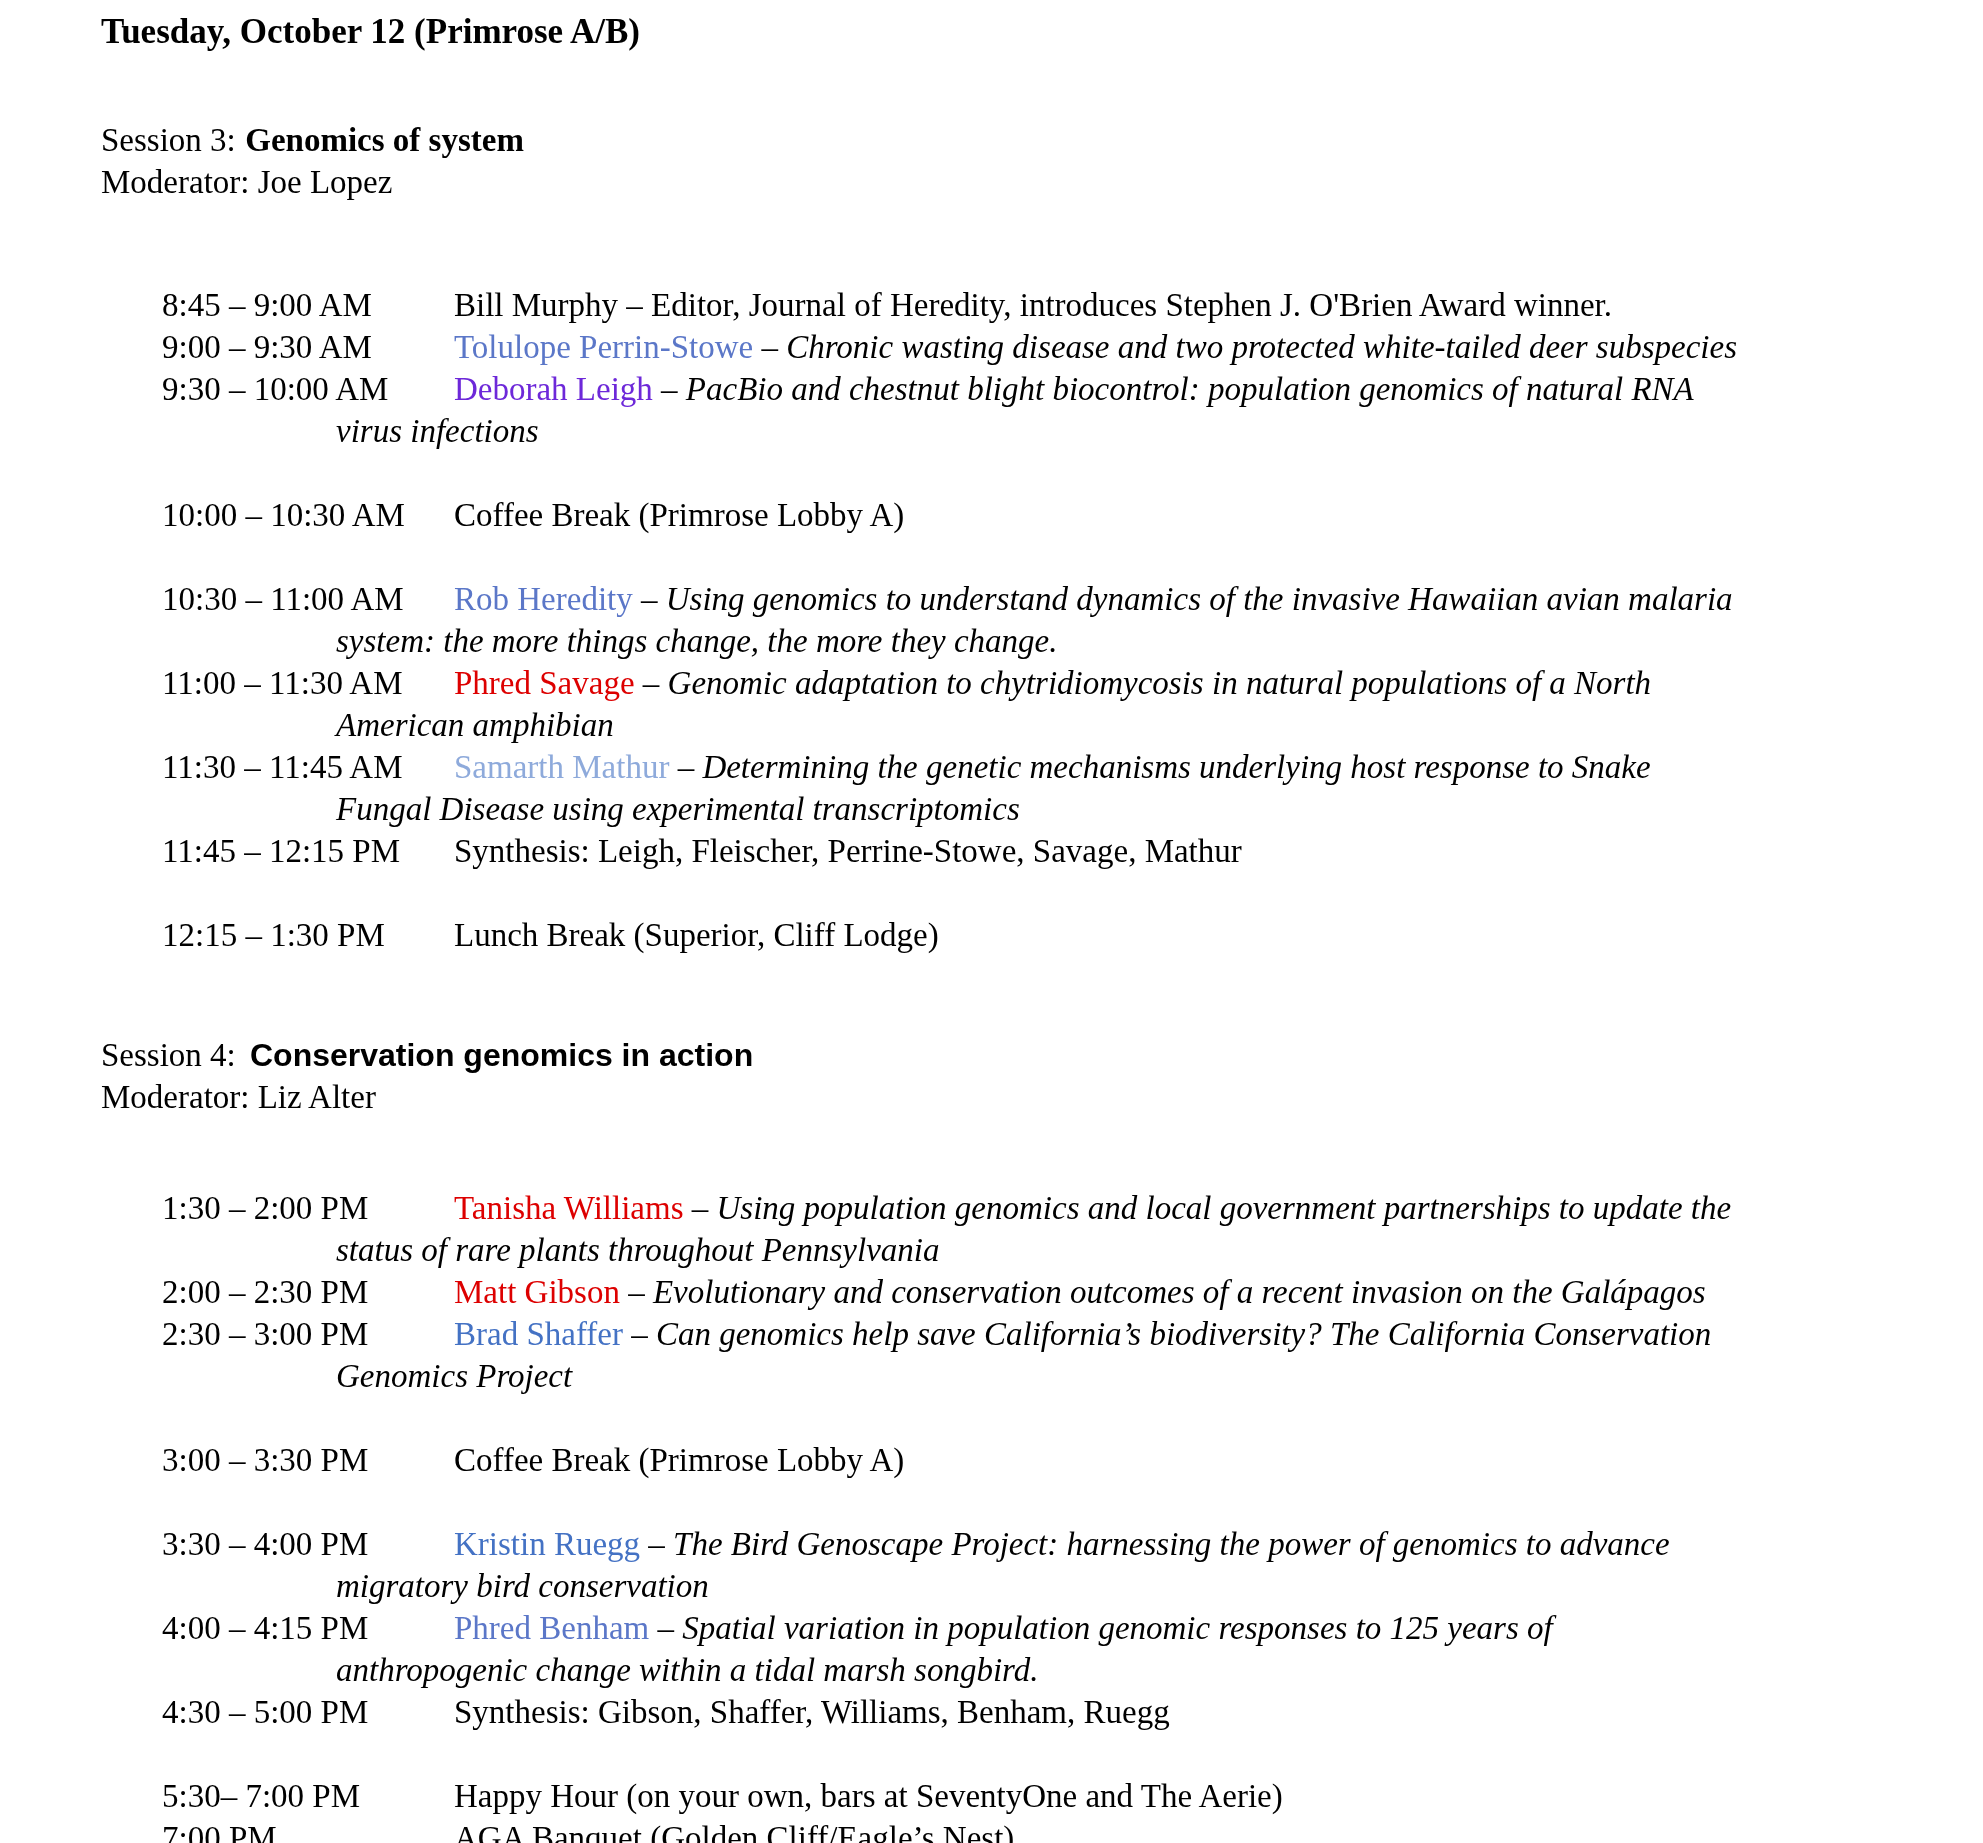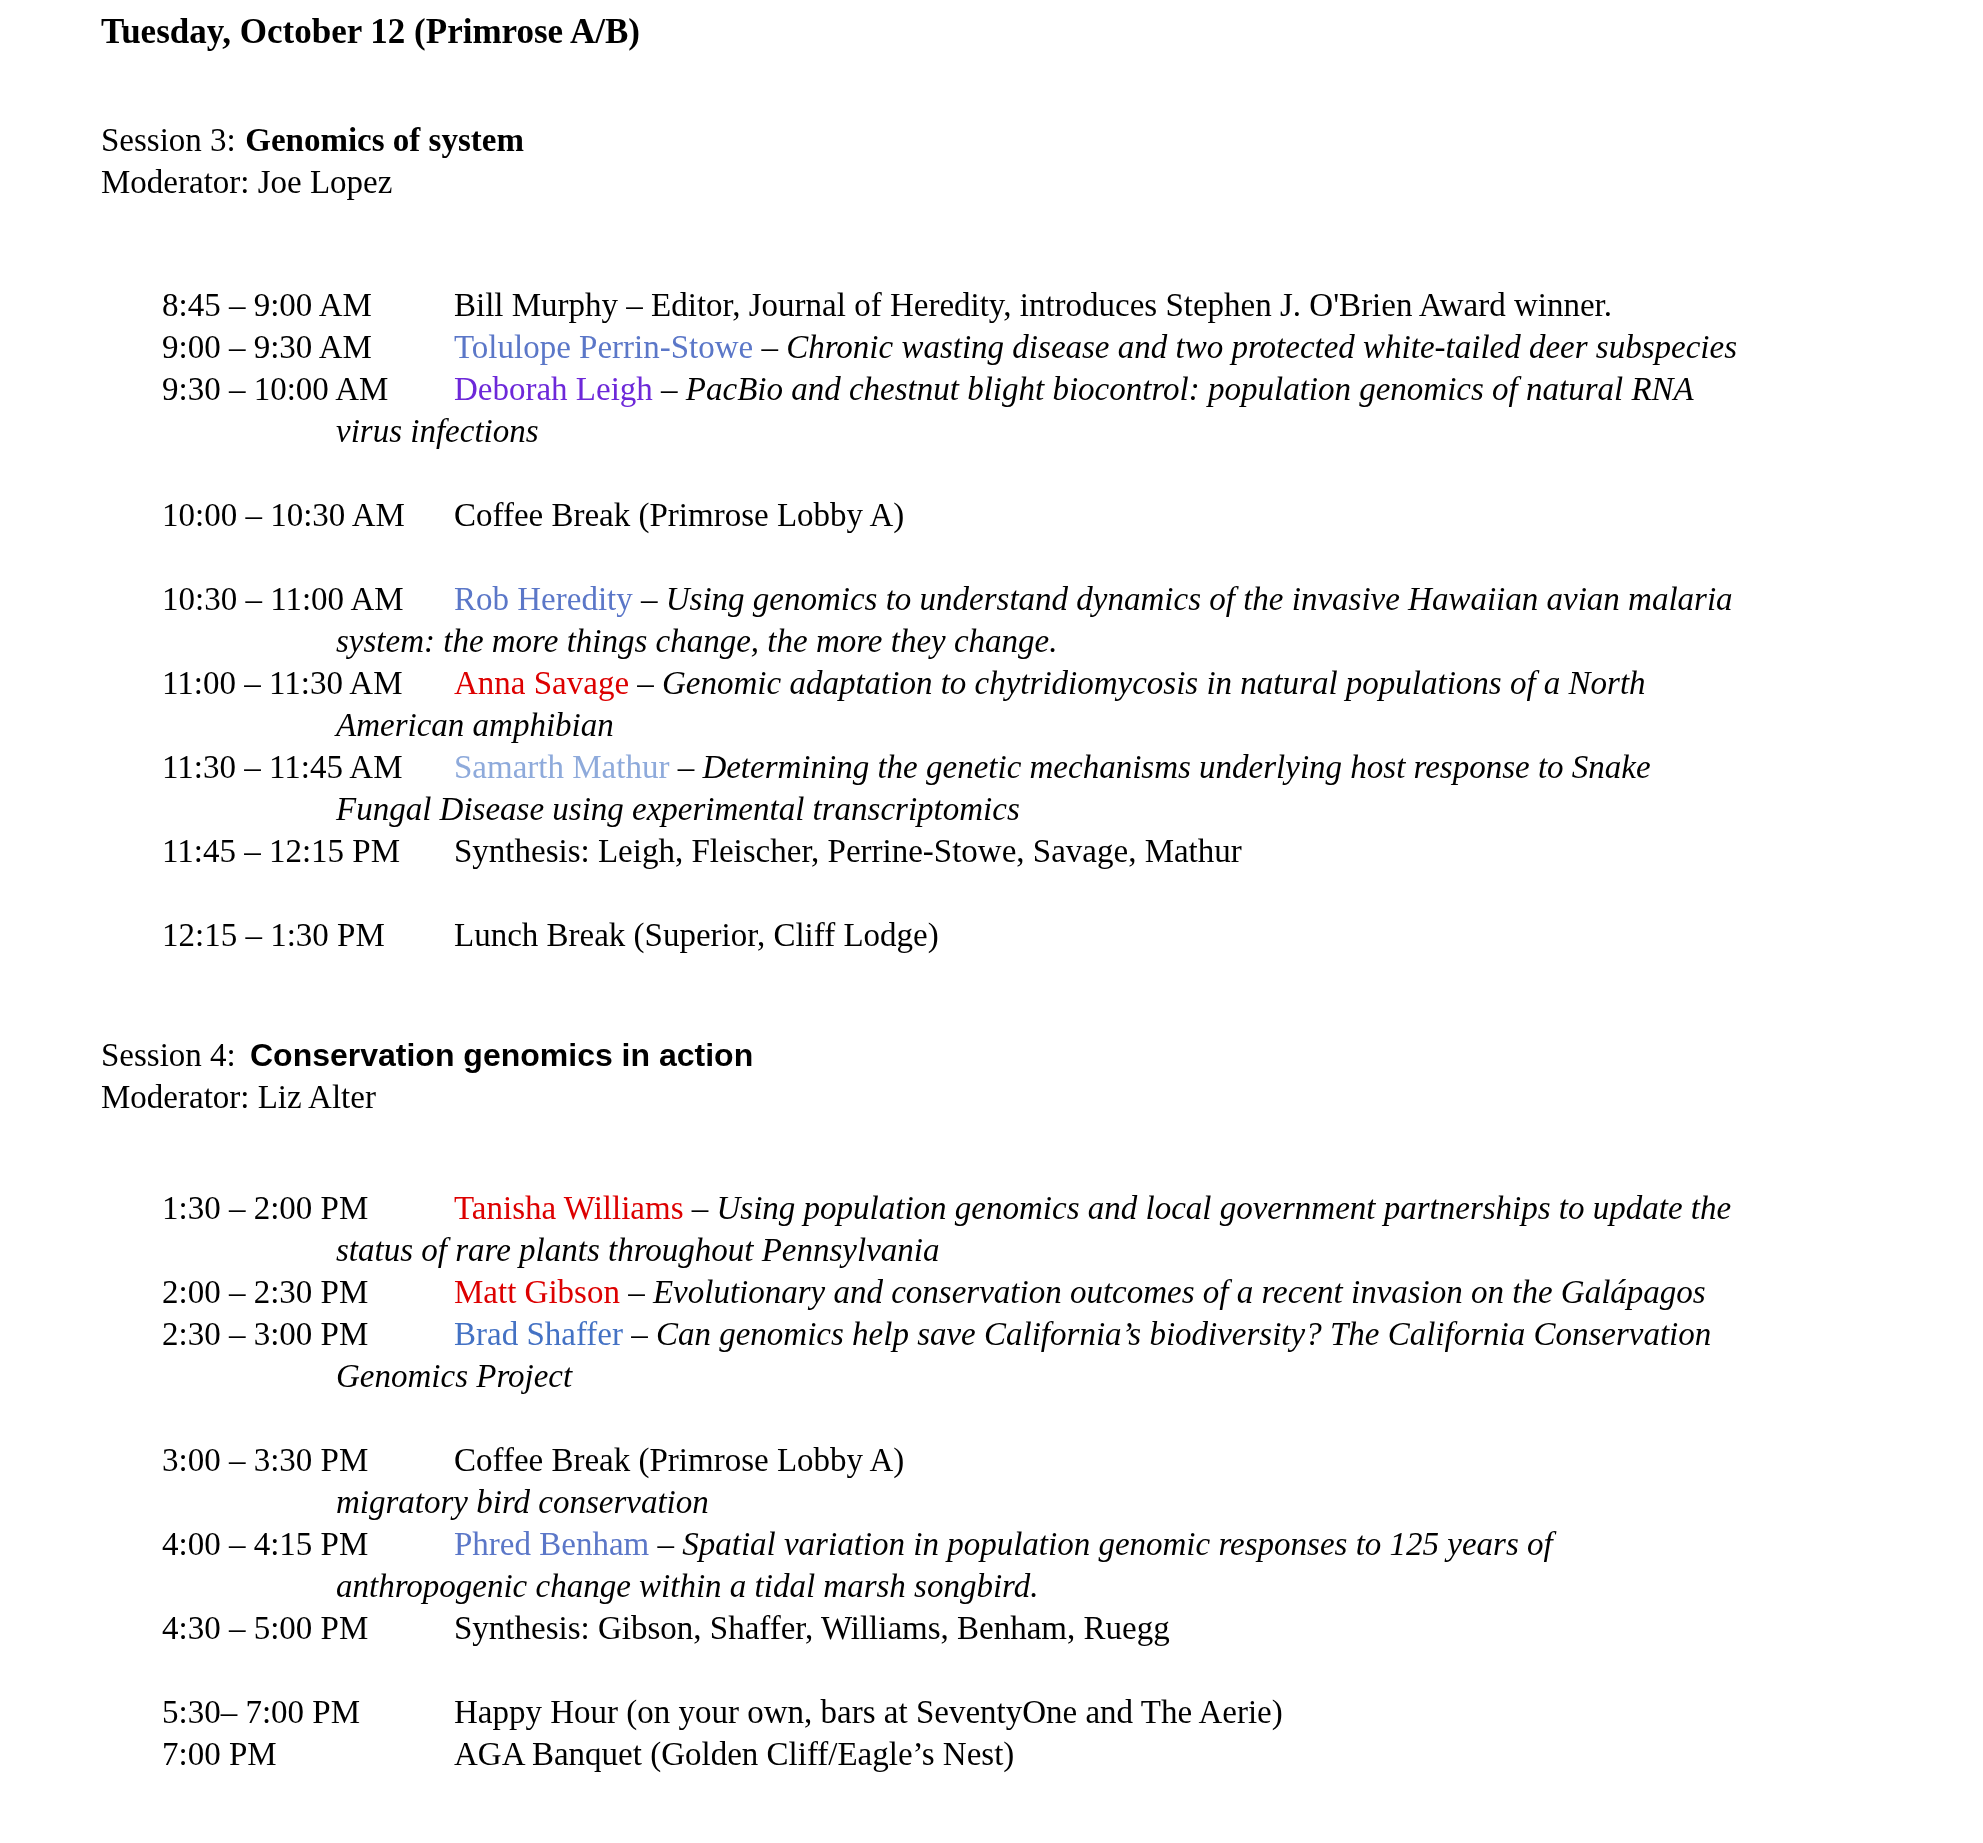--- a/index.html
+++ b/index.html
@@ -102,21 +102,21 @@
             <span class="time">10:00 – 10:30 AM</span>
             <div class="desc"><span>Coffee Break (Primrose Lobby A)</span></div>
           </div>
           <div class="row gap-1">
             <span class="time">10:30 – 11:00 AM</span>
             <div class="desc"><span class="speaker" style="color: rgb(91, 119, 200);">Rob Heredity</span><span> – </span><span class="italic">Using genomics to understand dynamics of the invasive Hawaiian avian malaria</span></div>
           </div>
           <div class="cont-line italic">system: the more things change, the more they change.</div>
           <div class="row">
             <span class="time">11:00 – 11:30 AM</span>
-            <div class="desc"><span class="speaker" style="color: rgb(221, 0, 0);">Anna Savage</span><span> – </span><span class="italic">Genomic adaptation to chytridiomycosis in natural populations of a North</span></div>
+            <div class="desc"><span class="speaker" style="color: rgb(221, 0, 0);">Phred Savage</span><span> – </span><span class="italic">Genomic adaptation to chytridiomycosis in natural populations of a North</span></div>
           </div>
           <div class="cont-line italic">American amphibian</div>
           <div class="row">
             <span class="time">11:30 – 11:45 AM</span>
             <div class="desc"><span class="speaker" style="color: rgb(142, 170, 219);">Samarth Mathur</span><span> – </span><span class="italic">Determining the genetic mechanisms underlying host response to Snake</span></div>
           </div>
           <div class="cont-line italic">Fungal Disease using experimental transcriptomics</div>
           <div class="row">
             <span class="time">11:45 – 12:15 PM</span>
             <div class="desc"><span>Synthesis: Leigh, Fleischer, Perrine-Stowe, Savage, Mathur</span></div>
@@ -145,20 +145,24 @@
           </div>
           <div class="row">
             <span class="time">2:30 – 3:00 PM</span>
             <div class="desc"><span class="speaker" style="color: rgb(68, 114, 196);">Brad Shaffer</span><span> – </span><span class="italic">Can genomics help save California’s biodiversity? The California Conservation</span></div>
           </div>
           <div class="cont-line italic">Genomics Project</div>
           <div class="row gap-1">
             <span class="time">3:00 – 3:30 PM</span>
             <div class="desc"><span>Coffee Break (Primrose Lobby A)</span></div>
           </div>
+          <div class="row gap-1">
+            <span class="time">3:30 – 4:00 PM</span>
+            <div class="desc"><span class="speaker" style="color: rgb(68, 114, 196);">Kristin Ruegg</span><span> – </span><span class="italic">The Bird Genoscape Project: harnessing the power of genomics to advance</span></div>
+          </div>
           <div class="cont-line italic">migratory bird conservation</div>
           <div class="row">
             <span class="time">4:00 – 4:15 PM</span>
             <div class="desc"><span class="speaker" style="color: rgb(91, 119, 200);">Phred Benham</span><span> – </span><span class="italic">Spatial variation in population genomic responses to 125 years of</span></div>
           </div>
           <div class="cont-line italic">anthropogenic change within a tidal marsh songbird.</div>
           <div class="row">
             <span class="time">4:30 – 5:00 PM</span>
             <div class="desc"><span>Synthesis: Gibson, Shaffer, Williams, Benham, Ruegg</span></div>
           </div>

